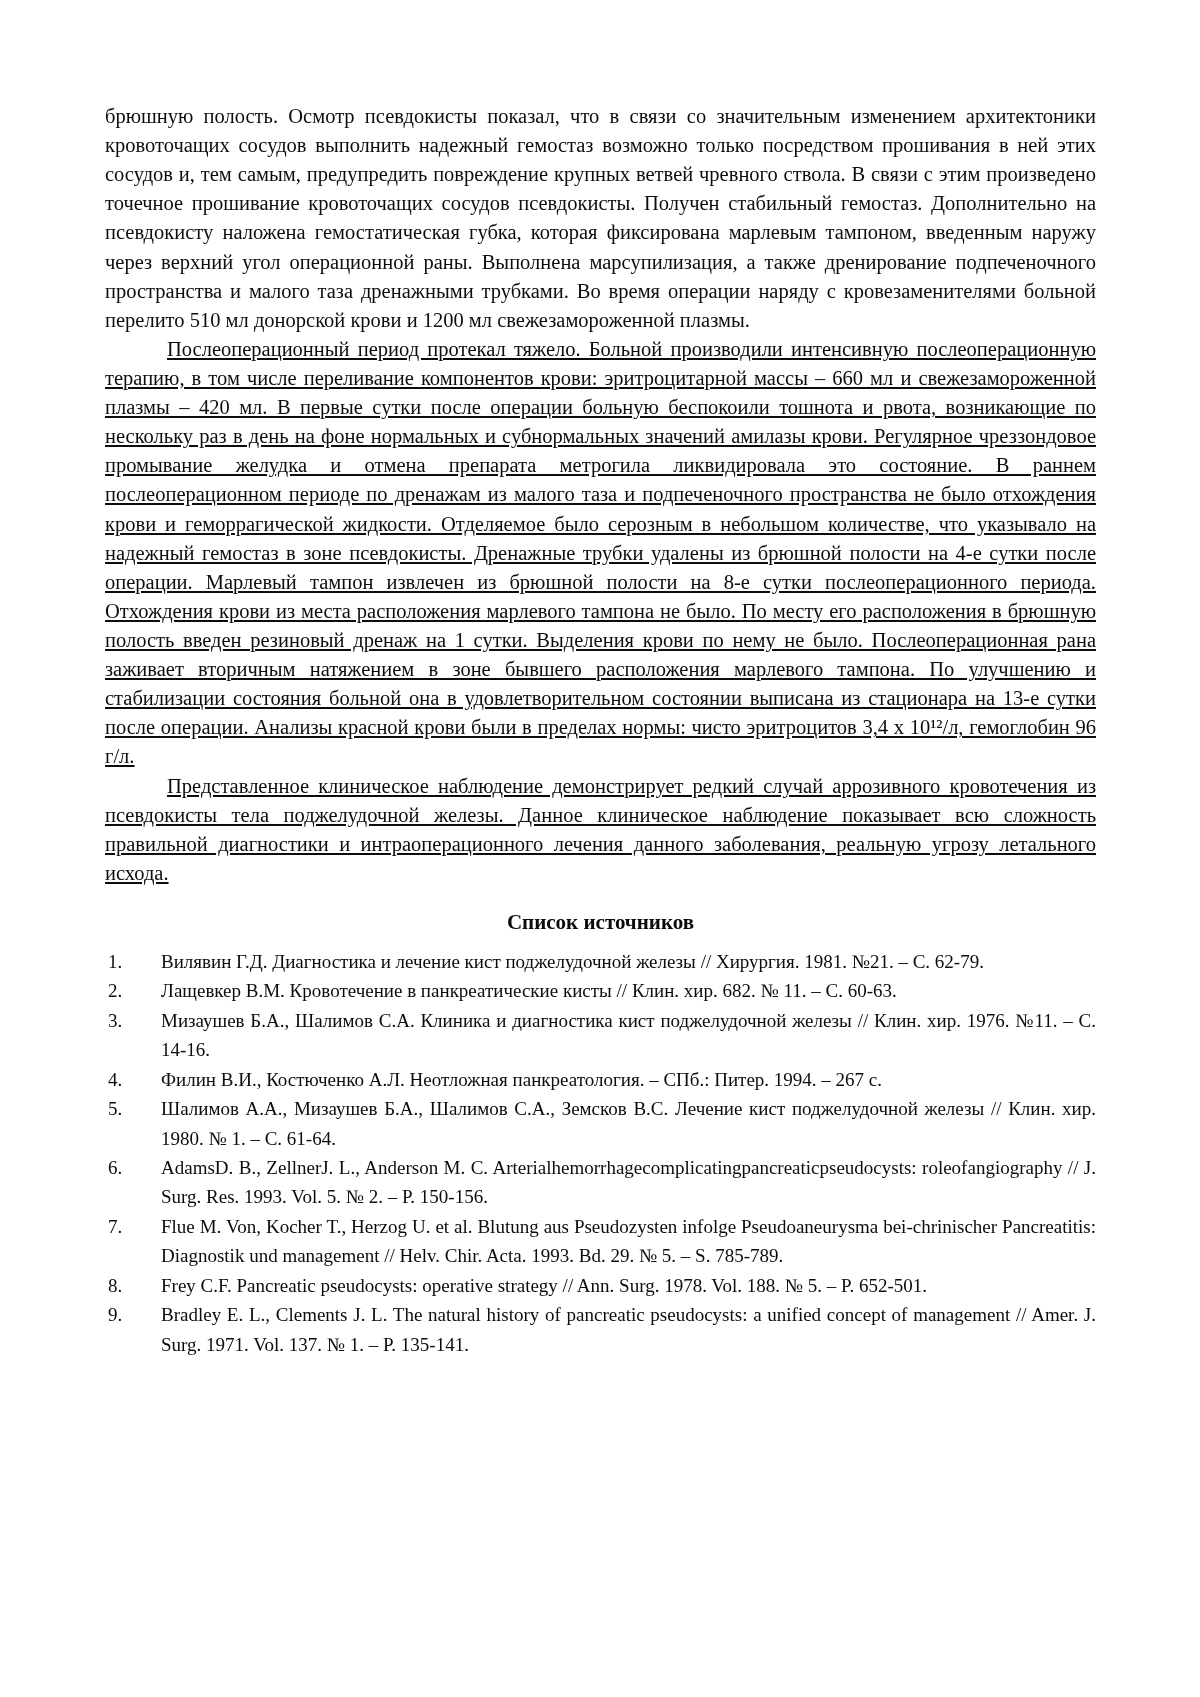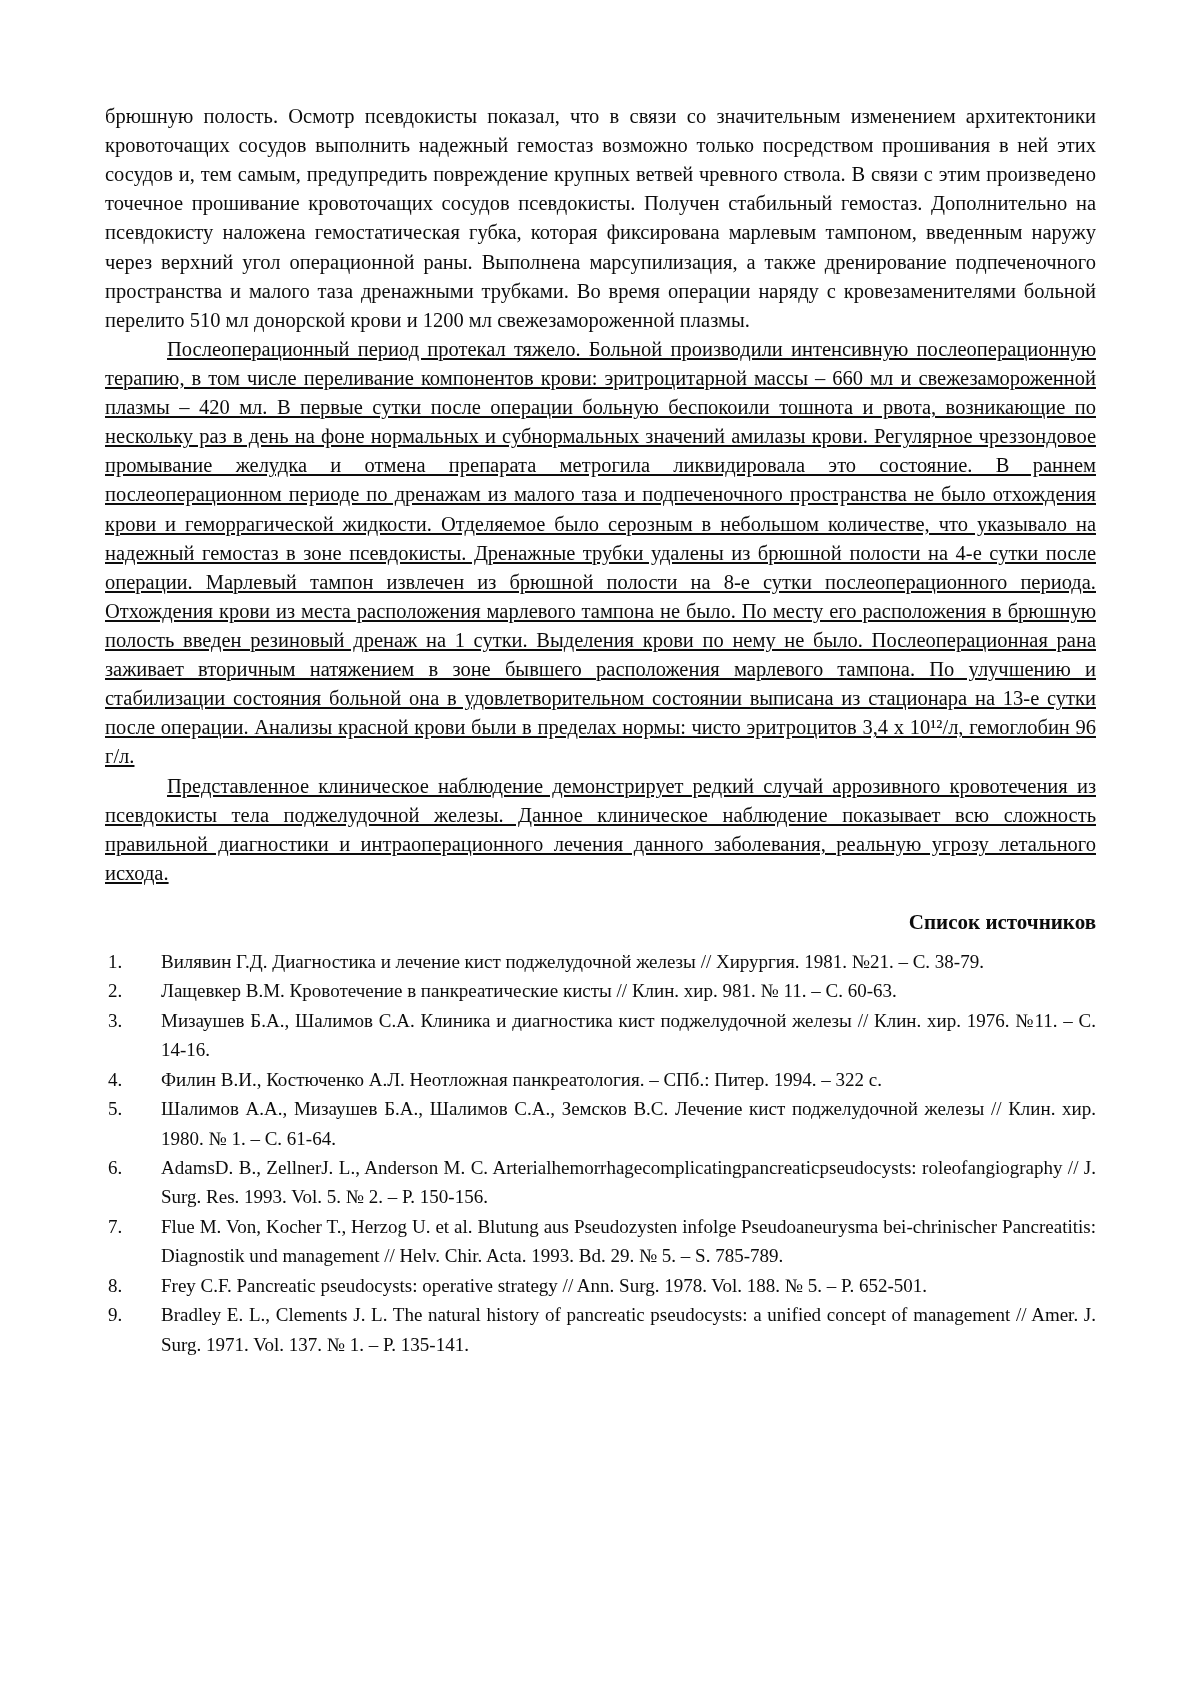--- a/index.html
+++ b/index.html
@@ -26,21 +26,21 @@
     text-align: justify;
   }
   .para.indent {
     text-indent: 62px;
     text-decoration: underline;
   }
   .refs-heading {
     margin: 22px 0 12px 0;
     font-size: 21px;
     font-weight: bold;
-    text-align: right;
+    text-align: center;
   }
   .refs {
     list-style: none;
     margin: 0;
     padding: 0;
     font-size: 19px;
     line-height: 1.55;
   }
   .ref-item {
     display: flex;
@@ -63,33 +63,33 @@
 
   <p class="para no-indent">брюшную полость. Осмотр псевдокисты показал, что в связи со значительным изменением архитектоники кровоточащих сосудов выполнить надежный гемостаз возможно только посредством прошивания в ней этих сосудов и, тем самым, предупредить повреждение крупных ветвей чревного ствола. В связи с этим произведено точечное прошивание кровоточащих сосудов псевдокисты. Получен стабильный гемостаз. Дополнительно на псевдокисту наложена гемостатическая губка, которая фиксирована марлевым тампоном, введенным наружу через верхний угол операционной раны. Выполнена марсупилизация, а также дренирование подпеченочного пространства и малого таза дренажными трубками. Во время операции наряду с кровезаменителями больной перелито 510 мл донорской крови и 1200 мл свежезамороженной плазмы.</p>
   <p class="para indent">Послеоперационный период протекал тяжело. Больной производили интенсивную послеоперационную терапию, в том числе переливание компонентов крови: эритроцитарной массы – 660 мл и свежезамороженной плазмы – 420 мл. В первые сутки после операции больную беспокоили тошнота и рвота, возникающие по нескольку раз в день на фоне нормальных и субнормальных значений амилазы крови. Регулярное чреззондовое промывание желудка и отмена препарата метрогила ликвидировала это состояние. В раннем послеоперационном периоде по дренажам из малого таза и подпеченочного пространства не было отхождения крови и геморрагической жидкости. Отделяемое было серозным в небольшом количестве, что указывало на надежный гемостаз в зоне псевдокисты. Дренажные трубки удалены из брюшной полости на 4-е сутки после операции. Марлевый тампон извлечен из брюшной полости на 8-е сутки послеоперационного периода. Отхождения крови из места расположения марлевого тампона не было. По месту его расположения в брюшную полость введен резиновый дренаж на 1 сутки. Выделения крови по нему не было. Послеоперационная рана заживает вторичным натяжением в зоне бывшего расположения марлевого тампона. По улучшению и стабилизации состояния больной она в удовлетворительном состоянии выписана из стационара на 13-е сутки после операции. Анализы красной крови были в пределах нормы: чисто эритроцитов 3,4 х 10¹²/л, гемоглобин 96 г/л.</p>
   <p class="para indent">Представленное клиническое наблюдение демонстрирует редкий случай аррозивного кровотечения из псевдокисты тела поджелудочной железы. Данное клиническое наблюдение показывает всю сложность правильной диагностики и интраоперационного лечения данного заболевания, реальную угрозу летального исхода.</p>
 
   <h2 class="refs-heading">Список источников</h2>
 
   <ol class="refs">
     <li class="ref-item">
       <span class="ref-num">1.</span>
-      <span class="ref-text">Вилявин Г.Д. Диагностика и лечение кист поджелудочной железы // Хирургия. 1981. №21. – С. 38-79.</span>
+      <span class="ref-text">Вилявин Г.Д. Диагностика и лечение кист поджелудочной железы // Хирургия. 1981. №21. – С. 62-79.</span>
     </li>
     <li class="ref-item">
       <span class="ref-num">2.</span>
-      <span class="ref-text">Лащевкер В.М. Кровотечение в панкреатические кисты // Клин. хир. 981. № 11. – С. 60-63.</span>
+      <span class="ref-text">Лащевкер В.М. Кровотечение в панкреатические кисты // Клин. хир. 682. № 11. – С. 60-63.</span>
     </li>
     <li class="ref-item">
       <span class="ref-num">3.</span>
       <span class="ref-text">Мизаушев Б.А., Шалимов С.А. Клиника и диагностика кист поджелудочной железы // Клин. хир. 1976. №11. – С. 14-16.</span>
     </li>
     <li class="ref-item">
       <span class="ref-num">4.</span>
-      <span class="ref-text">Филин В.И., Костюченко А.Л. Неотложная панкреатология. – СПб.: Питер. 1994. – 322 с.</span>
+      <span class="ref-text">Филин В.И., Костюченко А.Л. Неотложная панкреатология. – СПб.: Питер. 1994. – 267 с.</span>
     </li>
     <li class="ref-item">
       <span class="ref-num">5.</span>
       <span class="ref-text">Шалимов А.А., Мизаушев Б.А., Шалимов С.А., Земсков В.С. Лечение кист поджелудочной железы // Клин. хир. 1980. № 1. – С. 61-64.</span>
     </li>
     <li class="ref-item">
       <span class="ref-num">6.</span>
       <span class="ref-text">AdamsD. B., ZellnerJ. L., Anderson M. C. Arterialhemorrhagecomplicatingpancreaticpseudocysts: roleofangiography // J. Surg. Res. 1993. Vol. 5. № 2. – P. 150-156.</span>
     </li>
     <li class="ref-item">

